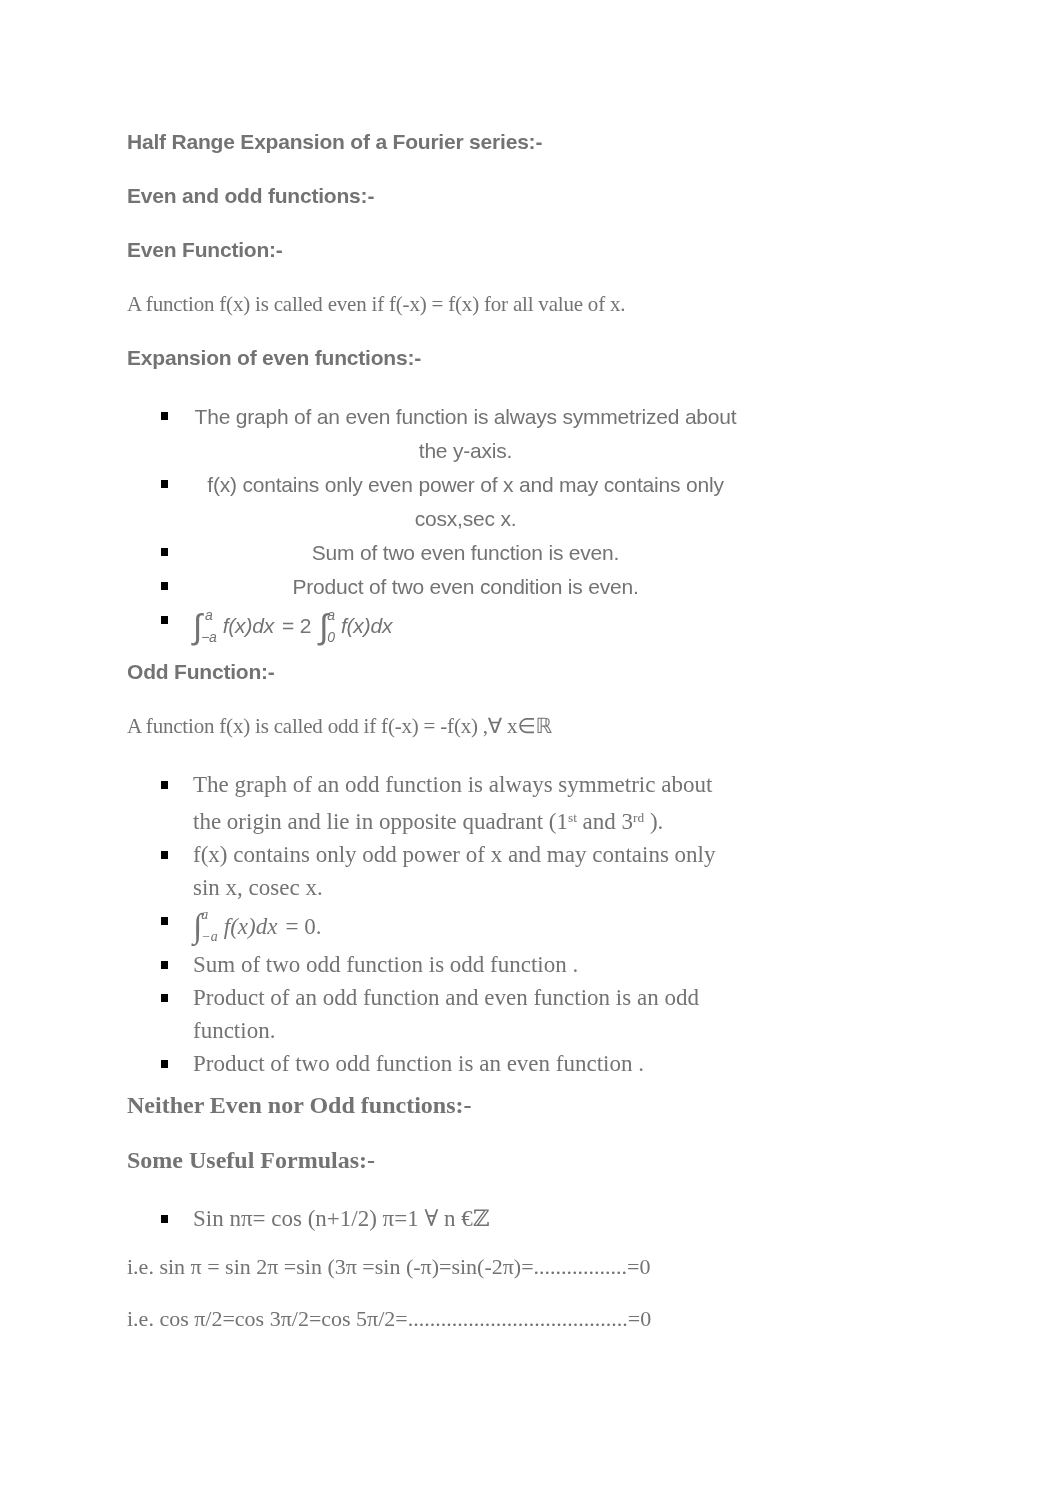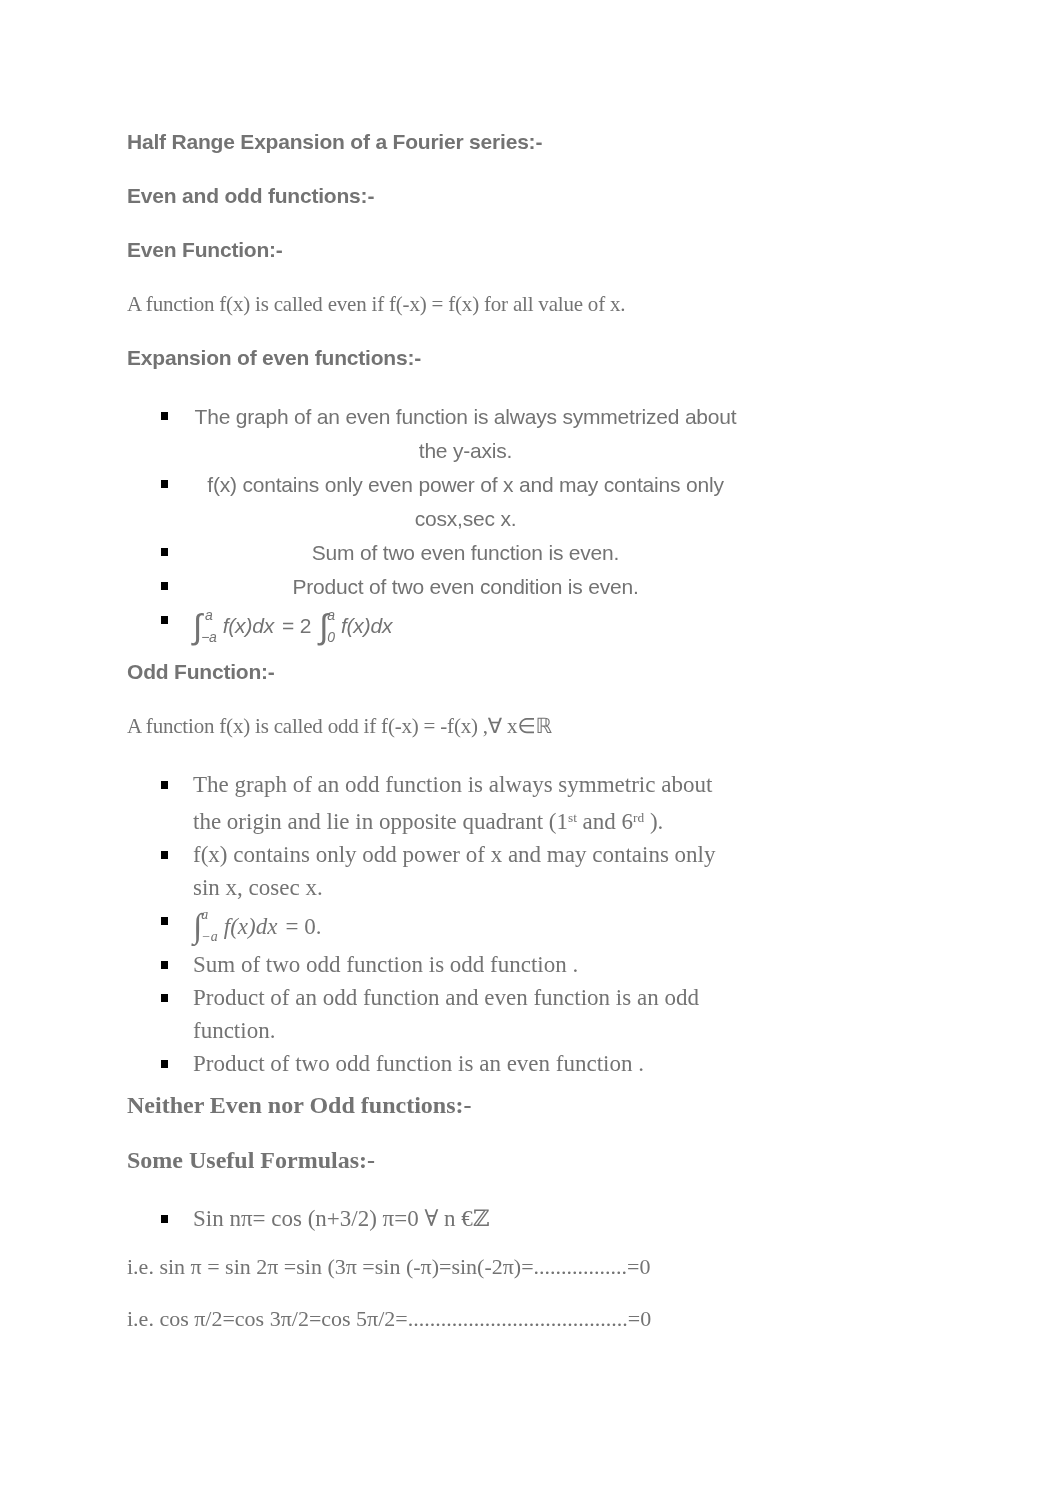--- a/index.html
+++ b/index.html
@@ -110,21 +110,21 @@
       <span class="mvar">f(x)dx</span>
     </li>
   </ul>
 
   <div class="h-sans">Odd Function:-</div>
 
   <div class="p-sans">A function f(x) is called odd if f(-x) = -f(x)  ,∀ x∈ℝ</div>
 
   <ul class="blist serif">
     <li>
-      <span>The graph of an odd function is always symmetric about the origin and lie in opposite quadrant (1</span><span class="sup">st</span><span> and 6</span><span class="sup">rd</span><span> ).</span>
+      <span>The graph of an odd function is always symmetric about the origin and lie in opposite quadrant (1</span><span class="sup">st</span><span> and 3</span><span class="sup">rd</span><span> ).</span>
     </li>
     <li><span>f(x) contains only odd power of x and may contains only sin x, cosec x.</span></li>
     <li class="mline">
       <span class="igrp">
         <span class="isym">∫</span>
         <span class="ilims">
           <span>a</span>
           <span>−a</span>
         </span>
       </span>
@@ -135,21 +135,21 @@
     <li><span>Product of an odd function and even function is an odd function.</span></li>
     <li><span>Product of two odd function is an even function .</span></li>
   </ul>
 
   <div class="h-serif">Neither Even nor Odd functions:-</div>
 
 
   <div class="h-serif">Some Useful Formulas:-</div>
 
   <ul class="blist serif one">
-    <li><span>Sin nπ= cos (n+3/2) π=0 ∀ n €ℤ</span></li>
+    <li><span>Sin nπ= cos (n+1/2) π=1 ∀ n €ℤ</span></li>
   </ul>
 
   <div class="formula-para">i.e. sin π = sin 2π =sin (3π =sin (-π)=sin(-2π)=.................=0</div>
 
   <div class="formula-para">i.e. cos π/2=cos 3π/2=cos 5π/2=........................................=0</div>
 
 
 </div>
 
 </body></html>

